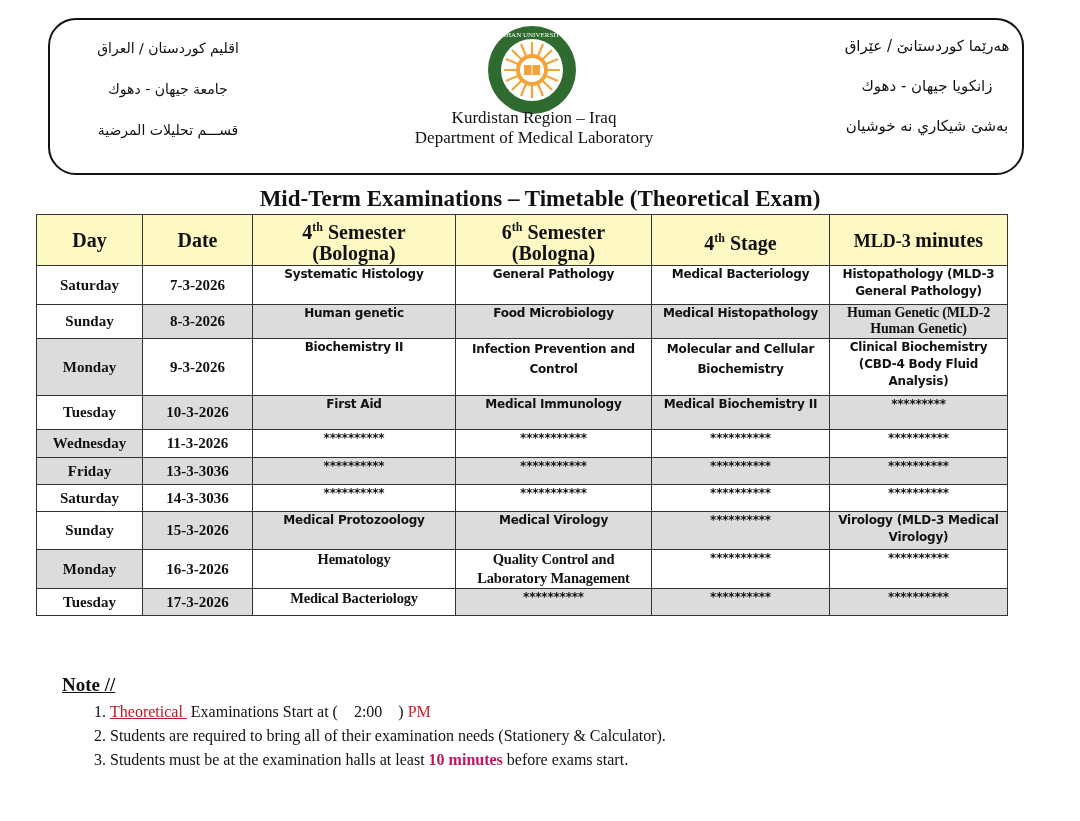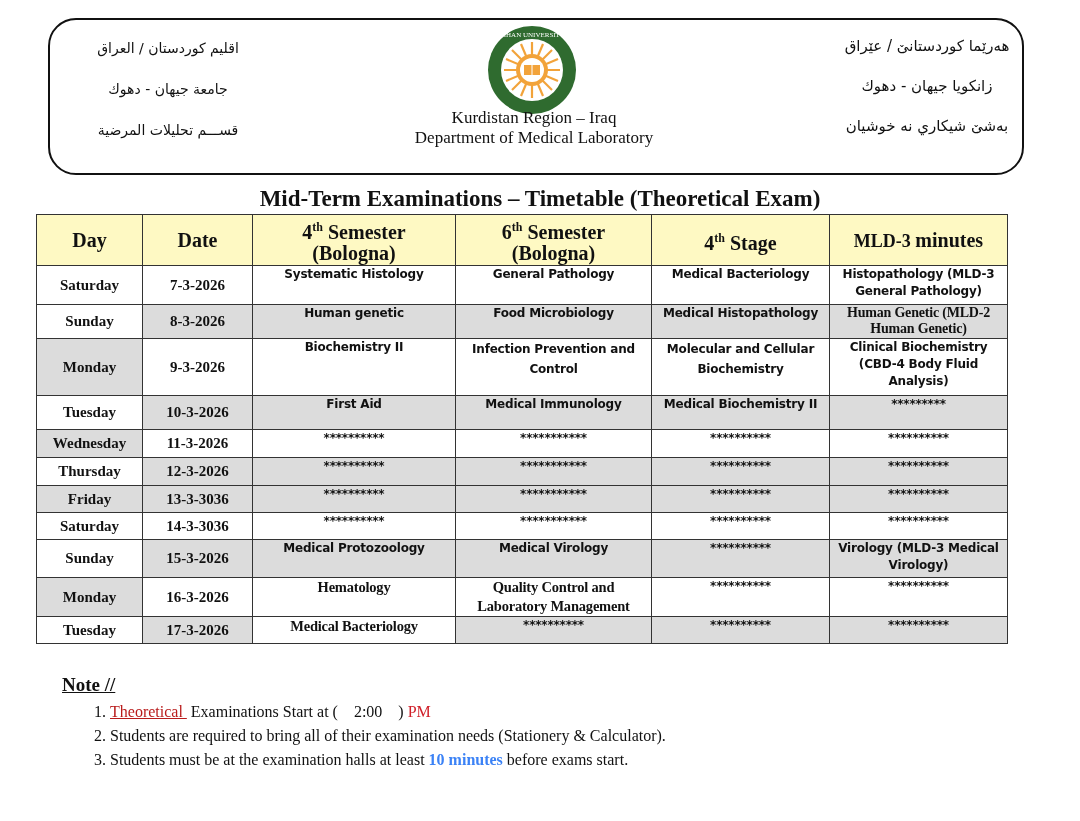--- a/index.html
+++ b/index.html
@@ -27,21 +27,21 @@
   td.day, td.date { font-family: "Liberation Serif", serif; font-weight: bold; font-size: 15px; vertical-align: middle; }
   td.course { font-family: "DejaVu Sans", sans-serif; font-weight: bold; font-size: 12px; vertical-align: top; padding-top: 2px; line-height: 17px; letter-spacing: -0.2px; }
   td.serif { font-family: "Liberation Serif", serif; font-size: 14.5px; line-height: 19px; }
   td.g { background: #dcdcdc; }
   td.w { background: #ffffff; }
 
   .note { position: absolute; left: 62px; top: 674px; font-size: 19px; font-weight: bold; text-decoration: underline; }
   ol.notes { position: absolute; left: 58px; top: 700px; margin: 0; padding-left: 52px; font-size: 16px; line-height: 24px; }
   .red { color: #d0202a; }
   .red-u { color: #b91c1c; text-decoration: underline; }
-  .red-b { color: #3b82f6; font-weight: bold; }
+  .red-b { color: #be185d; font-weight: bold; }
 </style>
 </head>
 <body>
 
 <div class="header-box"></div>
 
 <div class="ar-left">
   <div>اقليم كوردستان / العراق</div>
   <div>جامعة جيهان - دهوك</div>
   <div>قســـم تحليلات المرضية</div>
@@ -133,28 +133,20 @@
       <td class="course g">*********</td>
     </tr>
     <tr style="height:28px">
       <td class="day g">Wednesday</td>
       <td class="date w">11-3-2026</td>
       <td class="course w">**********</td>
       <td class="course w">***********</td>
       <td class="course w">**********</td>
       <td class="course w">**********</td>
     </tr>
-    <tr style="height:28px">
-      <td class="day w">Thursday</td>
-      <td class="date g">12-3-2026</td>
-      <td class="course g">**********</td>
-      <td class="course g">***********</td>
-      <td class="course g">**********</td>
-      <td class="course g">**********</td>
-    </tr>
     <tr style="height:27px">
       <td class="day g">Friday</td>
       <td class="date g">13-3-3036</td>
       <td class="course g">**********</td>
       <td class="course g">***********</td>
       <td class="course g">**********</td>
       <td class="course g">**********</td>
     </tr>
     <tr style="height:27px">
       <td class="day w">Saturday</td>

